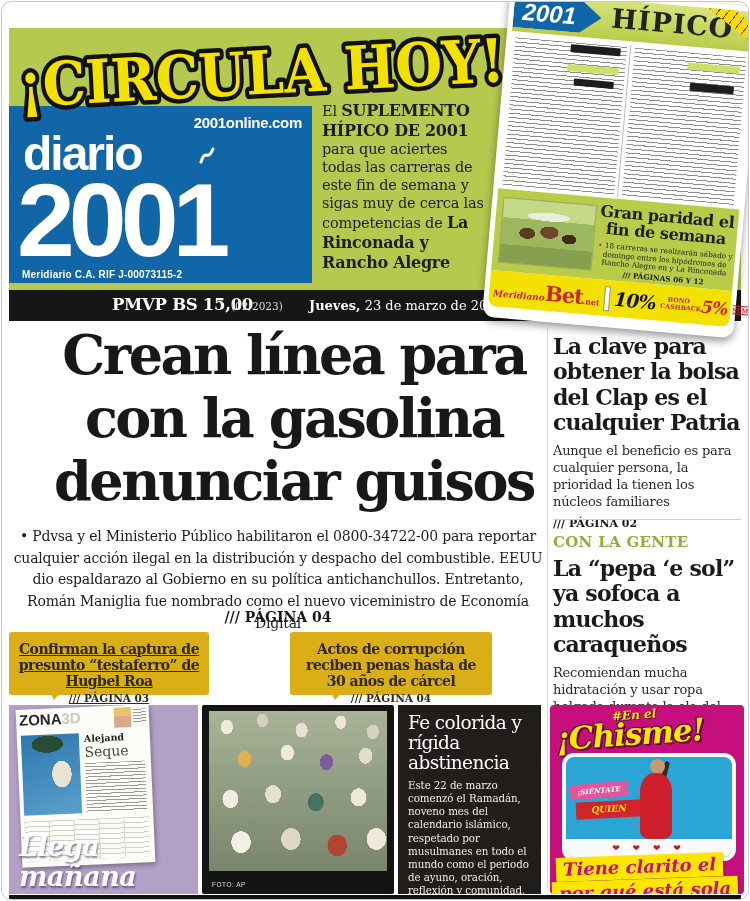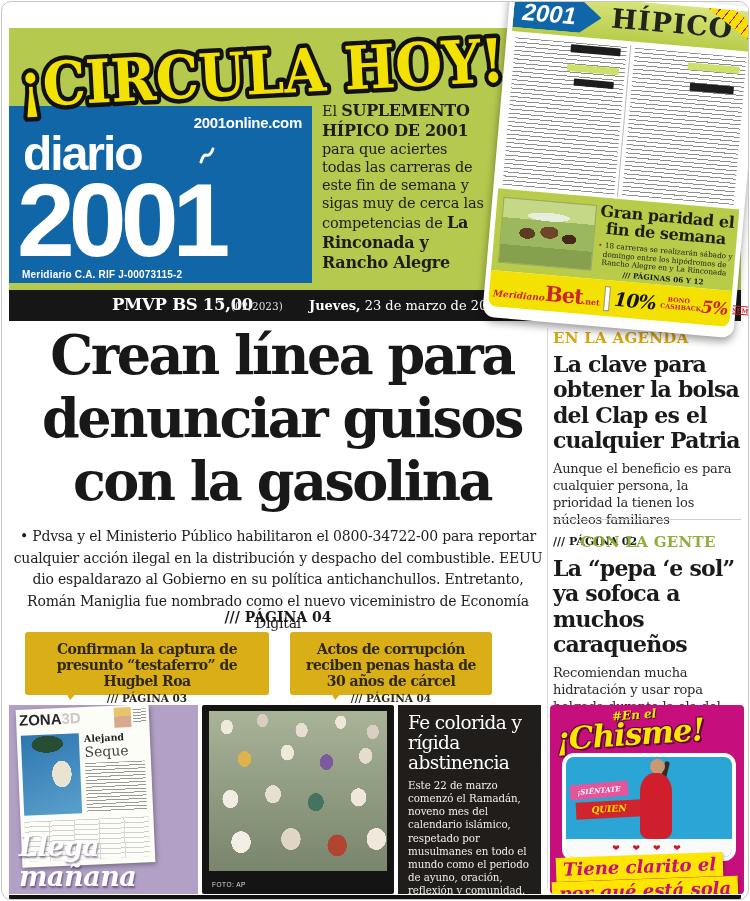--- a/index.html
+++ b/index.html
@@ -80,41 +80,41 @@
   
   .pricebar{left:7px;top:288px;width:732px;height:31px;background:#161616;color:#fff;z-index:2;}
   .price{left:103px;top:5px;font-weight:bold;font-size:16.5px;letter-spacing:-0.3px;}
   .edition{left:222px;top:10px;font-size:10.5px;color:#ddd;}
   .dateline{left:300px;top:8px;font-size:13px;}
   .dateline b{font-weight:bold;}
   .issue{margin-left:10px;}
 
   
   .vrule{left:545px;top:326px;width:1px;height:560px;background:#dcdcdc;}
-  .lead-hl{left:11px;top:322px;width:538px;text-align:center;font-weight:bold;color:#181818;
+  .lead-hl{left:23px;top:322px;width:538px;text-align:center;font-weight:bold;color:#181818;
            font-size:54px;line-height:63px;letter-spacing:-2.5px;}
   .deck{left:10px;top:524px;width:532px;text-align:center;font-size:14px;line-height:1.55;
         letter-spacing:-0.2px;color:#1d1d1d;}
   .lead-page{left:10px;top:607px;width:532px;text-align:center;font-weight:bold;font-size:14px;color:#1a1a1a;}
 
   
   .teaser{top:630px;height:63px;background:#d9ae16;border-radius:3px;text-align:center;
           box-sizing:border-box;padding-top:9px;color:#2f2812;}
-  .teaser.t1{left:23px;width:244px;}
+  .teaser.t1{left:7px;width:200px;text-decoration:underline;}
   .teaser.t2{left:288px;width:202px;}
   .teaser::after{content:"";position:absolute;left:38px;bottom:-12px;
           border:7px solid transparent;border-top:13px solid #d9ae16;border-right-width:12px;}
   .teaser-text{font-weight:bold;font-size:14px;line-height:1.15;letter-spacing:-0.5px;padding:0 8px;}
   .teaser-page{font-weight:bold;font-size:10.5px;margin-top:3px;}
 
   
   .rc{left:551px;width:190px;color:#1a1a1a;}
   .kicker{font-weight:bold;font-size:15px;letter-spacing:0.3px;}
   .kicker.gold{color:#d9a60f;}
-  .kicker.green{color:#8fae3c;text-align:center;}
+  .kicker.green{color:#8fae3c;}
   .rc-hl{font-weight:bold;font-size:22px;line-height:1.15;letter-spacing:-0.8px;margin-top:5px;}
   .rc-body{font-size:13px;line-height:1.3;margin-top:8px;color:#2a2a2a;letter-spacing:-0.2px;}
   .rc-page{font-weight:bold;font-size:11px;margin-top:6px;}
   .divider{left:551px;top:517px;width:188px;height:1px;background:#cfcfcf;}
 
   
   .zona{left:7px;top:703px;width:189px;height:189px;background:#b2a0c6;overflow:hidden;}
   .mini{left:10px;top:2px;width:133px;height:158px;background:#fdfdf8;transform:rotate(-2.5deg);
         box-shadow:1px 2px 5px rgba(0,0,0,0.35);overflow:hidden;}
   .mini-head{left:3px;top:2px;font-family:"Liberation Sans",sans-serif;font-weight:bold;font-size:15px;color:#26262e;}
@@ -255,37 +255,36 @@
       <span class="p10">10%</span>
       <span class="plabel">BONO CASHBACK</span>
       <span class="p5">5%</span>
       <span class="pbadge">SEMANA</span>
     </div>
   </div>
 
   <div class="abs vrule"></div>
   <div class="abs lead-hl">
     <div>Crean línea para</div>
+    <div>con la gasolina</div>
     <div>denunciar guisos</div>
-    <div>con la gasolina</div>
   </div>
   <div class="abs deck">• Pdvsa y el Ministerio Público habilitaron el 0800-34722-00 para reportar cualquier acción ilegal en la distribución y despacho del combustible. EEUU dio espaldarazo al Gobierno en su política antichanchullos. Entretanto, Román Maniglia fue nombrado como el nuevo viceministro de Economía Digital</div>
   <div class="abs lead-page">/// PÁGINA 04</div>
 
   <div class="abs teaser t1">
     <div class="teaser-text">Confirman la captura de presunto “testaferro” de Hugbel Roa</div>
     <div class="teaser-page">/// PÁGINA 03</div>
   </div>
   <div class="abs teaser t2">
     <div class="teaser-text">Actos de corrupción reciben penas hasta de 30 años de cárcel</div>
     <div class="teaser-page">/// PÁGINA 04</div>
   </div>
 
   <div class="abs rc" style="top:327px;">
-    <div class="kicker gold">EN LA AGENDA</div>
     <div class="rc-hl">La clave para obtener la bolsa del Clap es el cualquier Patria</div>
     <div class="rc-body">Aunque el beneficio es para cualquier persona, la prioridad la tienen los núcleos familiares</div>
     <div class="rc-page">/// PÁGINA 02</div>
   </div>
   <div class="abs divider"></div>
 
   <div class="abs rc" style="top:531px;">
     <div class="kicker green">CON LA GENTE</div>
     <div class="rc-hl">La “pepa ‘e sol” ya sofoca a muchos caraqueños</div>
     <div class="rc-body"><span>Recomiendan mucha hidratación y usar ropa holgada durante la ola del calor capitalino </span><b>/// PÁGINA 10</b></div>

